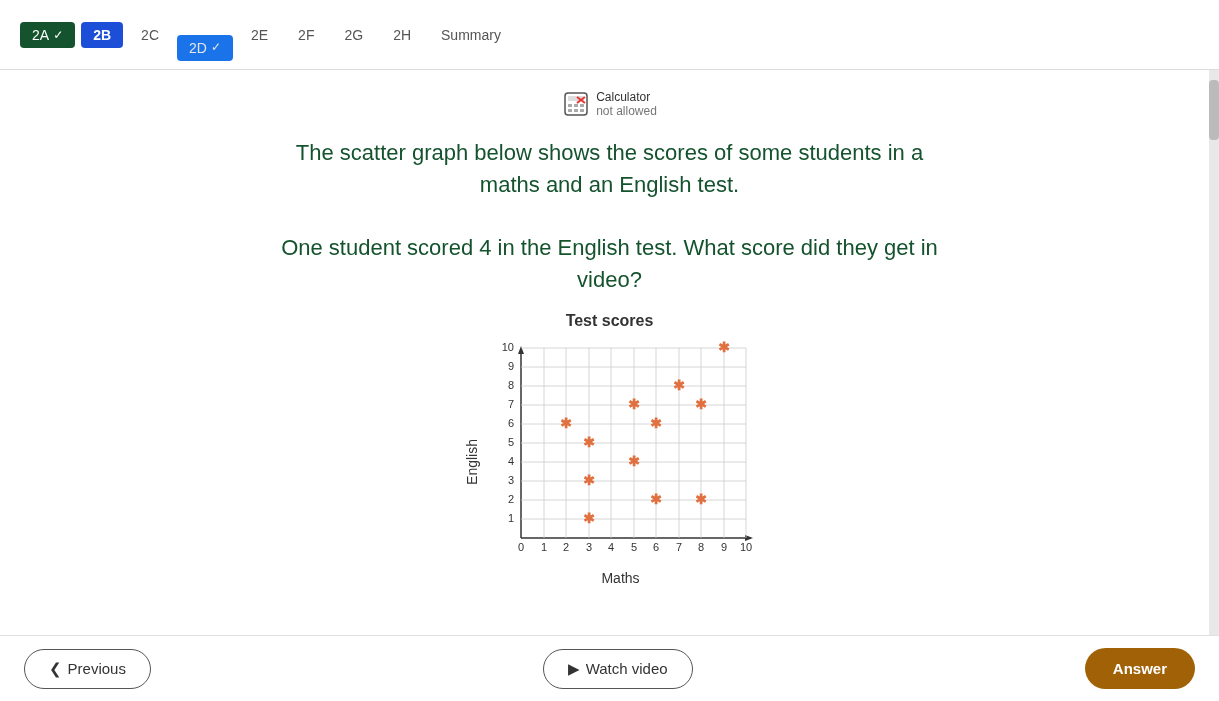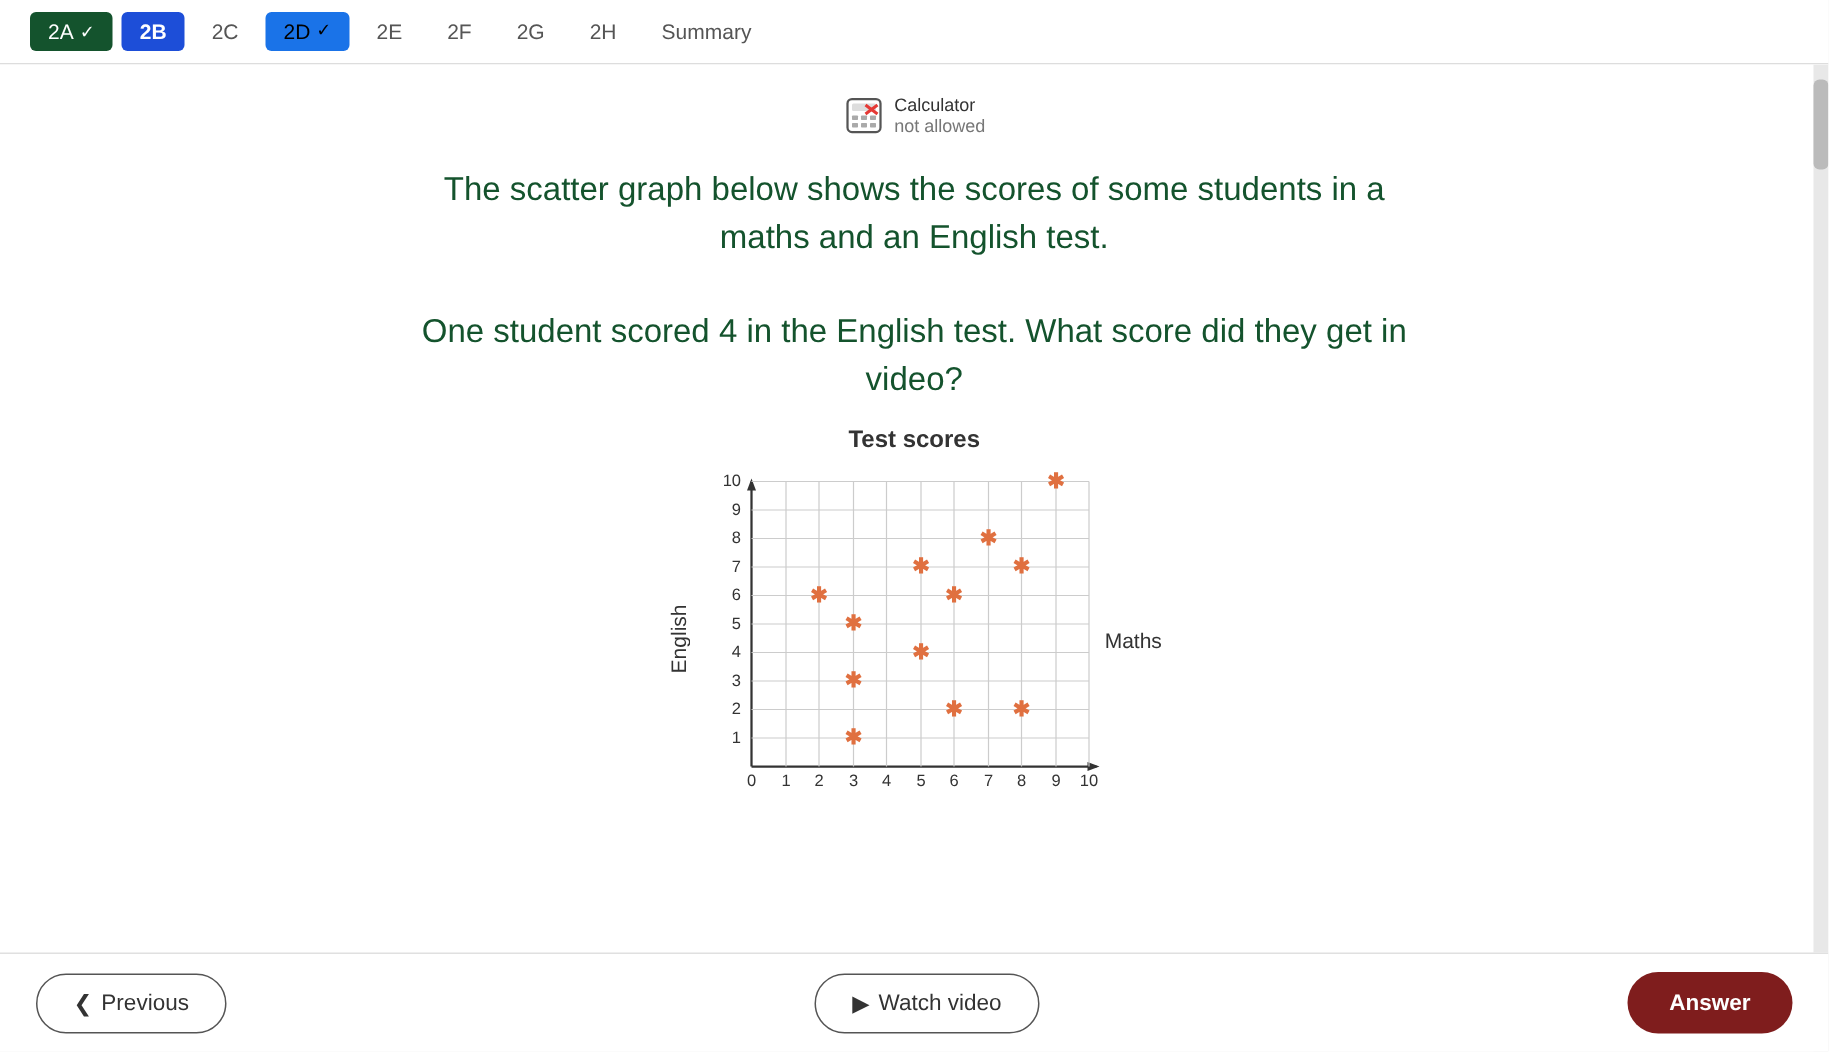--- a/index.html
+++ b/index.html
@@ -38,24 +38,25 @@
       align-items: center;
       gap: 4px;
     }
     .nav-tab.active {
       background: #1d4ed8;
       color: #fff;
       font-weight: bold;
     }
     .nav-tab.active-completed {
       background: #1a73e8;
-      color: #000000;
+      color: #e5e5e5;
       display: flex;
       align-items: flex-start;
       gap: 4px;
+      margin-top: 27px;
     }
     .checkmark { font-size: 12px; }
 
     .main-content {
       flex: 1;
       background: #fff;
       display: flex;
       flex-direction: column;
       align-items: center;
       padding: 20px 40px 10px;
@@ -127,21 +128,21 @@
     .y-label {
       writing-mode: vertical-rl;
       transform: rotate(180deg);
       font-size: 14px;
       color: #333;
       font-weight: 500;
     }
 
     .chart-wrapper {
       display: flex;
-      flex-direction: row;
+      flex-direction: column;
       align-items: center;
     }
 
     .x-label {
       font-size: 14px;
       color: #333;
       font-weight: 500;
       margin-top: 2px;
     }
 
@@ -178,21 +179,21 @@
       padding: 10px 24px;
       border-radius: 24px;
       font-size: 15px;
       cursor: pointer;
       display: flex;
       align-items: center;
       gap: 6px;
     }
 
     .btn-answer {
-      background: #7f1d1d;
+      background: #a16207;
       color: #fff;
       border: none;
       padding: 12px 28px;
       border-radius: 24px;
       font-size: 15px;
       font-weight: 600;
       cursor: pointer;
     }
 
     .scrollbar-track {

